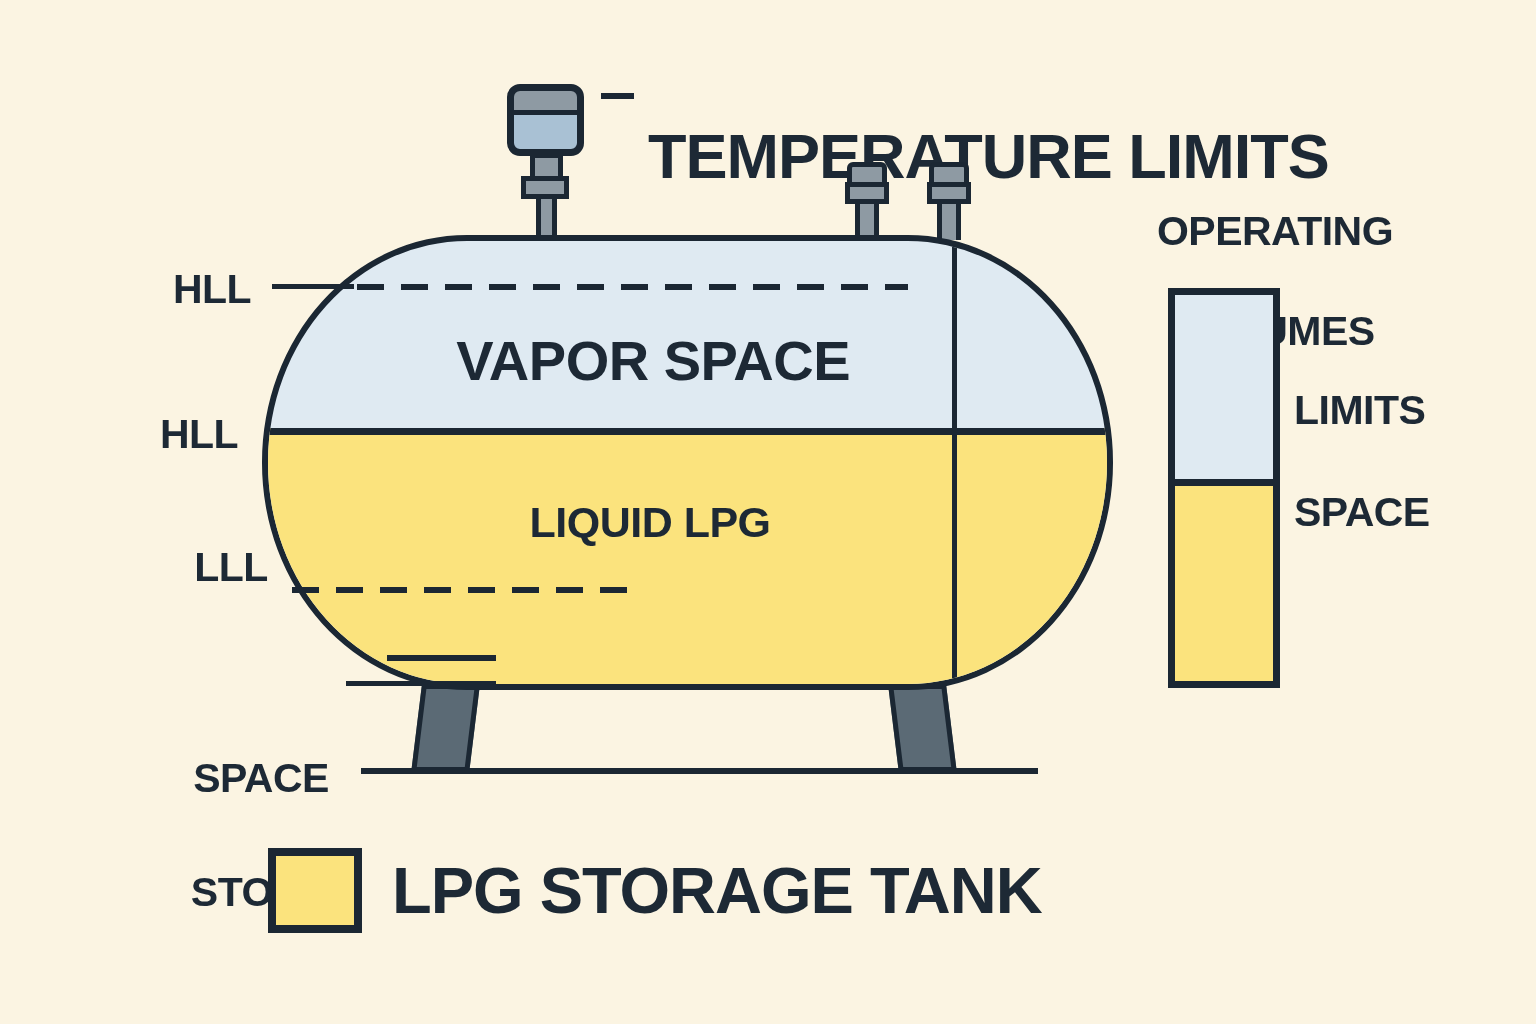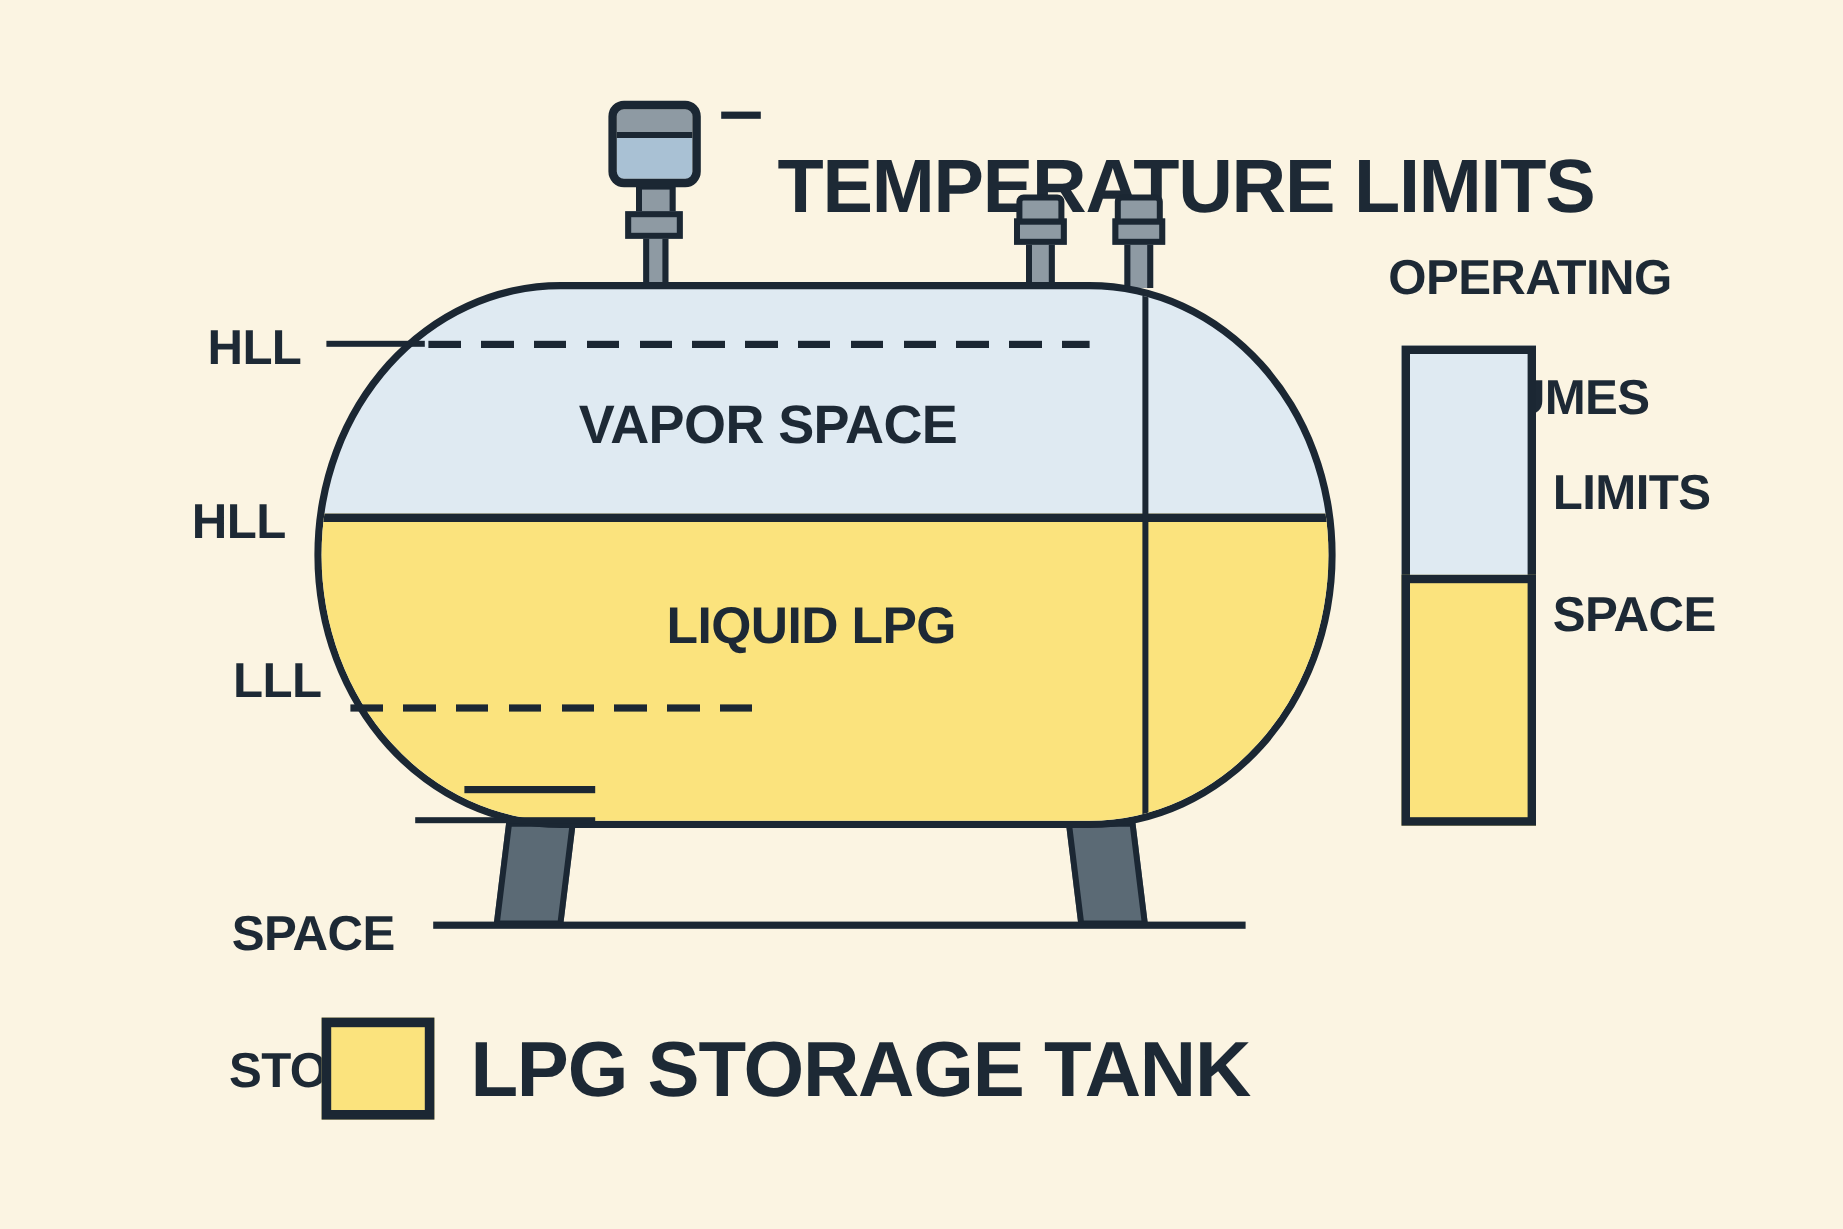--- a/index.html
+++ b/index.html
@@ -73,22 +73,22 @@
   #deadstock-level-line   { left: 387px; top: 655px; width: 109px; height: 6px; }
   #deadstock-pointer-line { left: 346px; top: 681px; width: 150px; height: 5px; }
 
   
   #hll-top-label     { left: 166px; top: 266px; width: 92px; font-size: 41px; }
   #hll-surface-label { left: 153px; top: 411px; width: 92px; font-size: 41px; }
   #lll-label         { left: 185px; top: 544px; width: 92px; font-size: 41px; }
   #dead-stock-label  { left: 172px; top: 693px; width: 178px; font-size: 41px; line-height: 57px; }
 
   
-  #vapor-space-label      { left: 430px; top: 328px; width: 420px; font-size: 45px; z-index: 4; }
-  #liquid-lpg-label       { left: 466px; top: 498px; width: 420px; font-size: 43px; z-index: 4; }
+  #vapor-space-label      { left: 430px; top: 328px; width: 420px; font-size: 56px; z-index: 4; text-align: right; }
+  #liquid-lpg-label       { left: 440px; top: 498px; width: 420px; font-size: 43px; z-index: 4; }
   #dead-stock-inner-label { left: 480px; top: 628px; width: 390px; font-size: 41px; z-index: 4; }
 
   
   .metal { background: var(--metal-gray); border: 5px solid var(--outline); position: absolute; }
   #valve-pipe   { left: 536px; top: 197px; width: 21px; height: 45px; border-top: none; border-bottom: none; z-index: 1; }
   #valve-stem   { left: 530px; top: 153px; width: 33px; height: 28px; z-index: 1; }
   #valve-flange { left: 521px; top: 176px; width: 48px; height: 23px; z-index: 2; }
   #valve-body {
     position: absolute;
     left: 507px; top: 84px; width: 77px; height: 72px;

